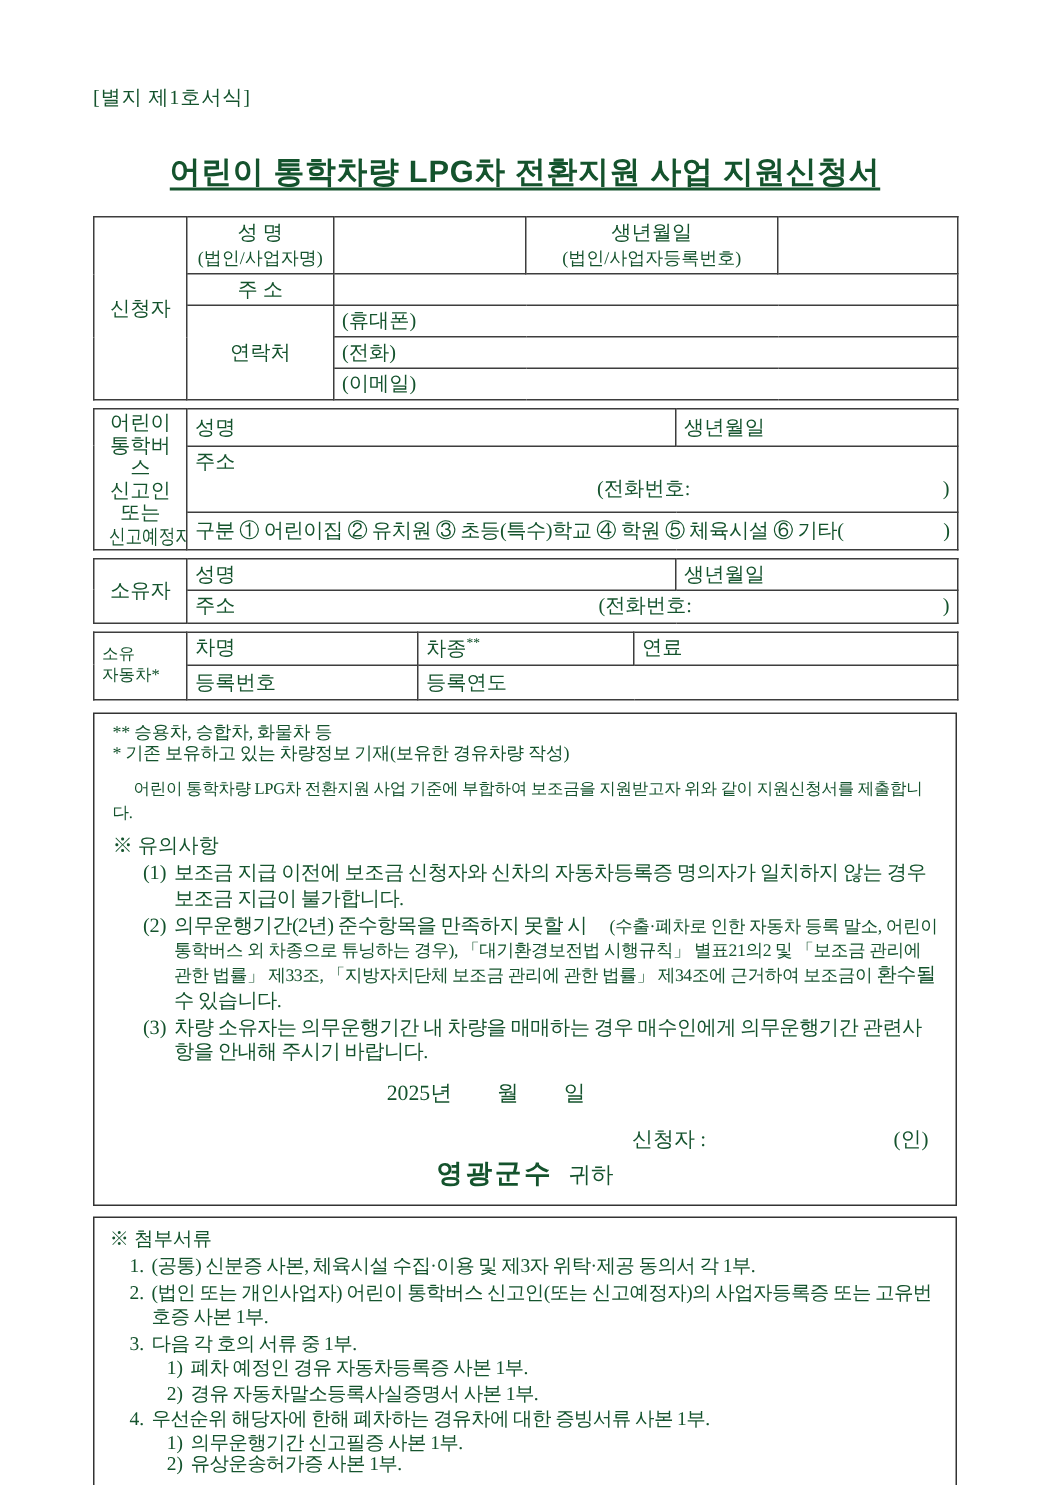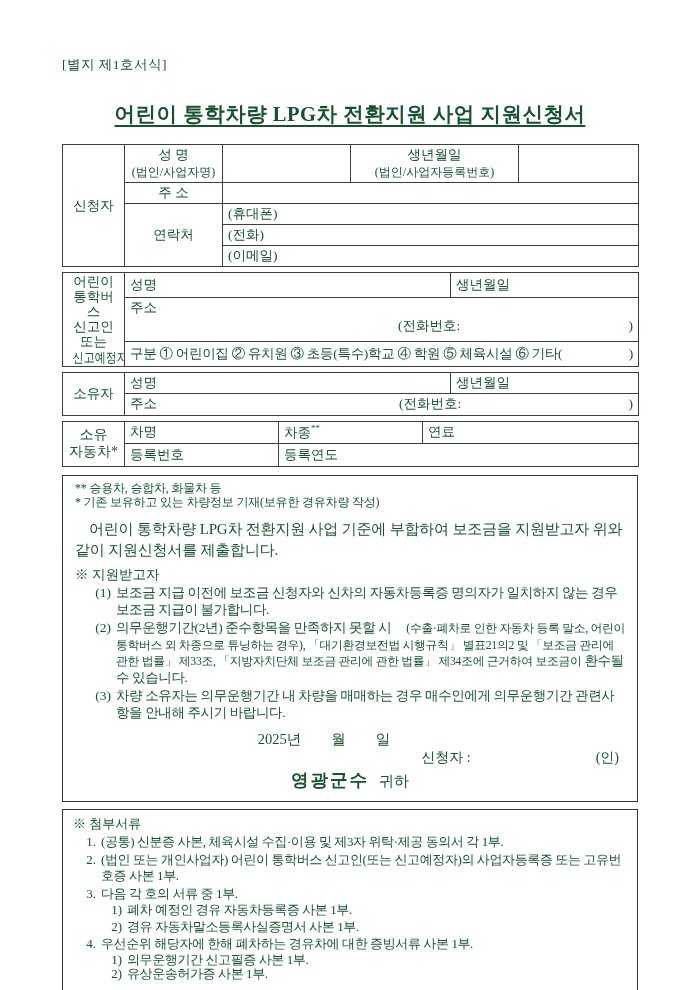--- a/index.html
+++ b/index.html
@@ -1,50 +1,50 @@
 <!DOCTYPE html>
 <html><head>
 <meta charset="utf-8">
 <style>
   html,body{margin:0;padding:0;background:#e8e8e8;}
   .page{width:700px;height:990px;background:#ffffff;overflow:hidden;position:relative;
         font-family:"Liberation Serif","DejaVu Serif",serif;color:#14532d;}
   .content{margin:0 62px;width:576px;}
   .form-tag{padding-top:56px;font-size:13.5px;letter-spacing:0.5px;}
-  .title{margin-top:26px;text-align:center;font-family:Liberation Serif, serif;
+  .title{margin-top:26px;text-align:center;font-family:Liberation Sans, sans-serif;
          font-weight:bold;font-size:20.5px;letter-spacing:0.5px;
          text-decoration:underline;text-decoration-thickness:2px;text-underline-offset:4px;}
 
   table.tbl{border-collapse:collapse;table-layout:fixed;width:576px;margin-top:5px;}
   table.tbl td{border:1px solid #3d3d3d;padding:1px 5px;font-size:13.5px;vertical-align:middle;overflow:hidden;}
   table.t1{margin-top:16px;}
   .lc{text-align:center;padding:1px 2px;}
   .sub-label{font-size:12px;white-space:nowrap;display:block;text-align:center;}
   .main-label{display:block;text-align:center;}
   .rowhead{text-align:center;font-size:13.5px;}
   .rowhead-multi{text-align:center;font-size:11.5px;line-height:1.12;padding:1px 0;font-family:Liberation Serif, serif;}
   .squeeze{display:block;transform:scaleX(0.82);transform-origin:50% 50%;white-space:nowrap;}
   .flexline{display:flex;align-items:center;}
   .pushright{margin-left:auto;}
   .phone-indent{margin-left:268px;}
   .cat-row{font-size:12.5px;letter-spacing:-0.3px;}
-  .vh-label{display:block;text-align:center;font-size:14px;line-height:1.2;font-family:Liberation Serif, serif;}
+  .vh-label{display:block;font-size:11px;line-height:1.2;font-family:Liberation Serif, serif;}
 
   .box{border:1.6px solid #333;margin-top:8px;padding:5px 12px 7px 12px;}
   .fn{font-size:12px;line-height:1.2;letter-spacing:-0.2px;}
-  .decl{margin:10px 0 5px 0;font-size:15px;line-height:1.4;text-indent:14px;letter-spacing:-0.2px;}
+  .decl{margin:10px 0 5px 0;font-size:11px;line-height:1.4;text-indent:14px;letter-spacing:-0.2px;}
   .cau-title{font-size:13.5px;margin-top:2px;}
   .cau-item{display:flex;margin-left:10px;margin-top:1px;}
   .cau-no{flex:none;width:26px;text-align:right;margin-right:5px;font-size:13.5px;line-height:1.24;}
   .cau-txt{flex:1;font-size:13.5px;line-height:1.24;letter-spacing:-0.4px;}
   .cau-small{font-size:11.8px;letter-spacing:-0.3px;margin-left:15px;}
   .date-row{display:flex;justify-content:center;padding-right:52px;margin-top:9px;font-size:14.5px;}
   .date-row span{margin-left:30px;}
   .date-row span:first-child{margin-left:0;}
-  .sign-row{display:flex;justify-content:flex-end;align-items:baseline;padding-right:6px;font-size:14px;}
+  .sign-row{display:flex;justify-content:flex-end;align-items:baseline;padding-right:6px;margin-top:13px;font-size:14px;}
   .seal{margin-left:125px;}
   .recipient{text-align:center;margin-top:1px;margin-bottom:2px;}
   .recipient .r-name{font-weight:bold;font-size:17.5px;letter-spacing:2px;}
   .recipient .r-suffix{font-size:15px;margin-left:6px;}
 
   .box2{border:1.6px solid #333;margin-top:7px;padding:5px 10px 8px 10px;}
   .att-title{font-size:13px;}
   .att-item{display:flex;margin-left:6px;margin-top:1px;}
   .att-no{flex:none;width:17px;text-align:right;margin-right:5px;font-size:13px;line-height:1.27;}
   .att-txt{flex:1;font-size:13px;line-height:1.27;letter-spacing:-0.4px;}
@@ -186,21 +186,21 @@
       </tr>
     </tbody>
       </table>
 
     <div class="box">
       <div class="fn">** 승용차, 승합차, 화물차 등</div>
       <div class="fn">* 기존 보유하고 있는 차량정보 기재(보유한 경유차량 작성)</div>
 
       <p class="decl">어린이 통학차량 LPG차 전환지원 사업 기준에 부합하여 보조금을 지원받고자 위와 같이 지원신청서를 제출합니다.</p>
 
-      <div class="cau-title">※ 지원받고자</div>
+      <div class="cau-title">※ 유의사항</div>
 
       <div class="cau-item">
         <span class="cau-no">(1)</span>
         <span class="cau-txt">보조금 지급 이전에 보조금 신청자와 신차의 자동차등록증 명의자가 일치하지 않는 경우 보조금 지급이 불가합니다.</span>
       </div>
       <div class="cau-item">
         <span class="cau-no">(2)</span>
         <span class="cau-txt">
           <span>의무운행기간(2년) 준수항목을 만족하지 못할 시</span><span class="cau-small">(수출·폐차로 인한 자동차 등록 말소, 어린이 통학버스 외 차종으로 튜닝하는 경우), 「대기환경보전법 시행규칙」 별표21의2 및 「보조금 관리에 관한 법률」 제33조, 「지방자치단체 보조금 관리에 관한 법률」 제34조에 근거하여 보조금이</span><span> 환수될 수 있습니다.</span>
         </span>

